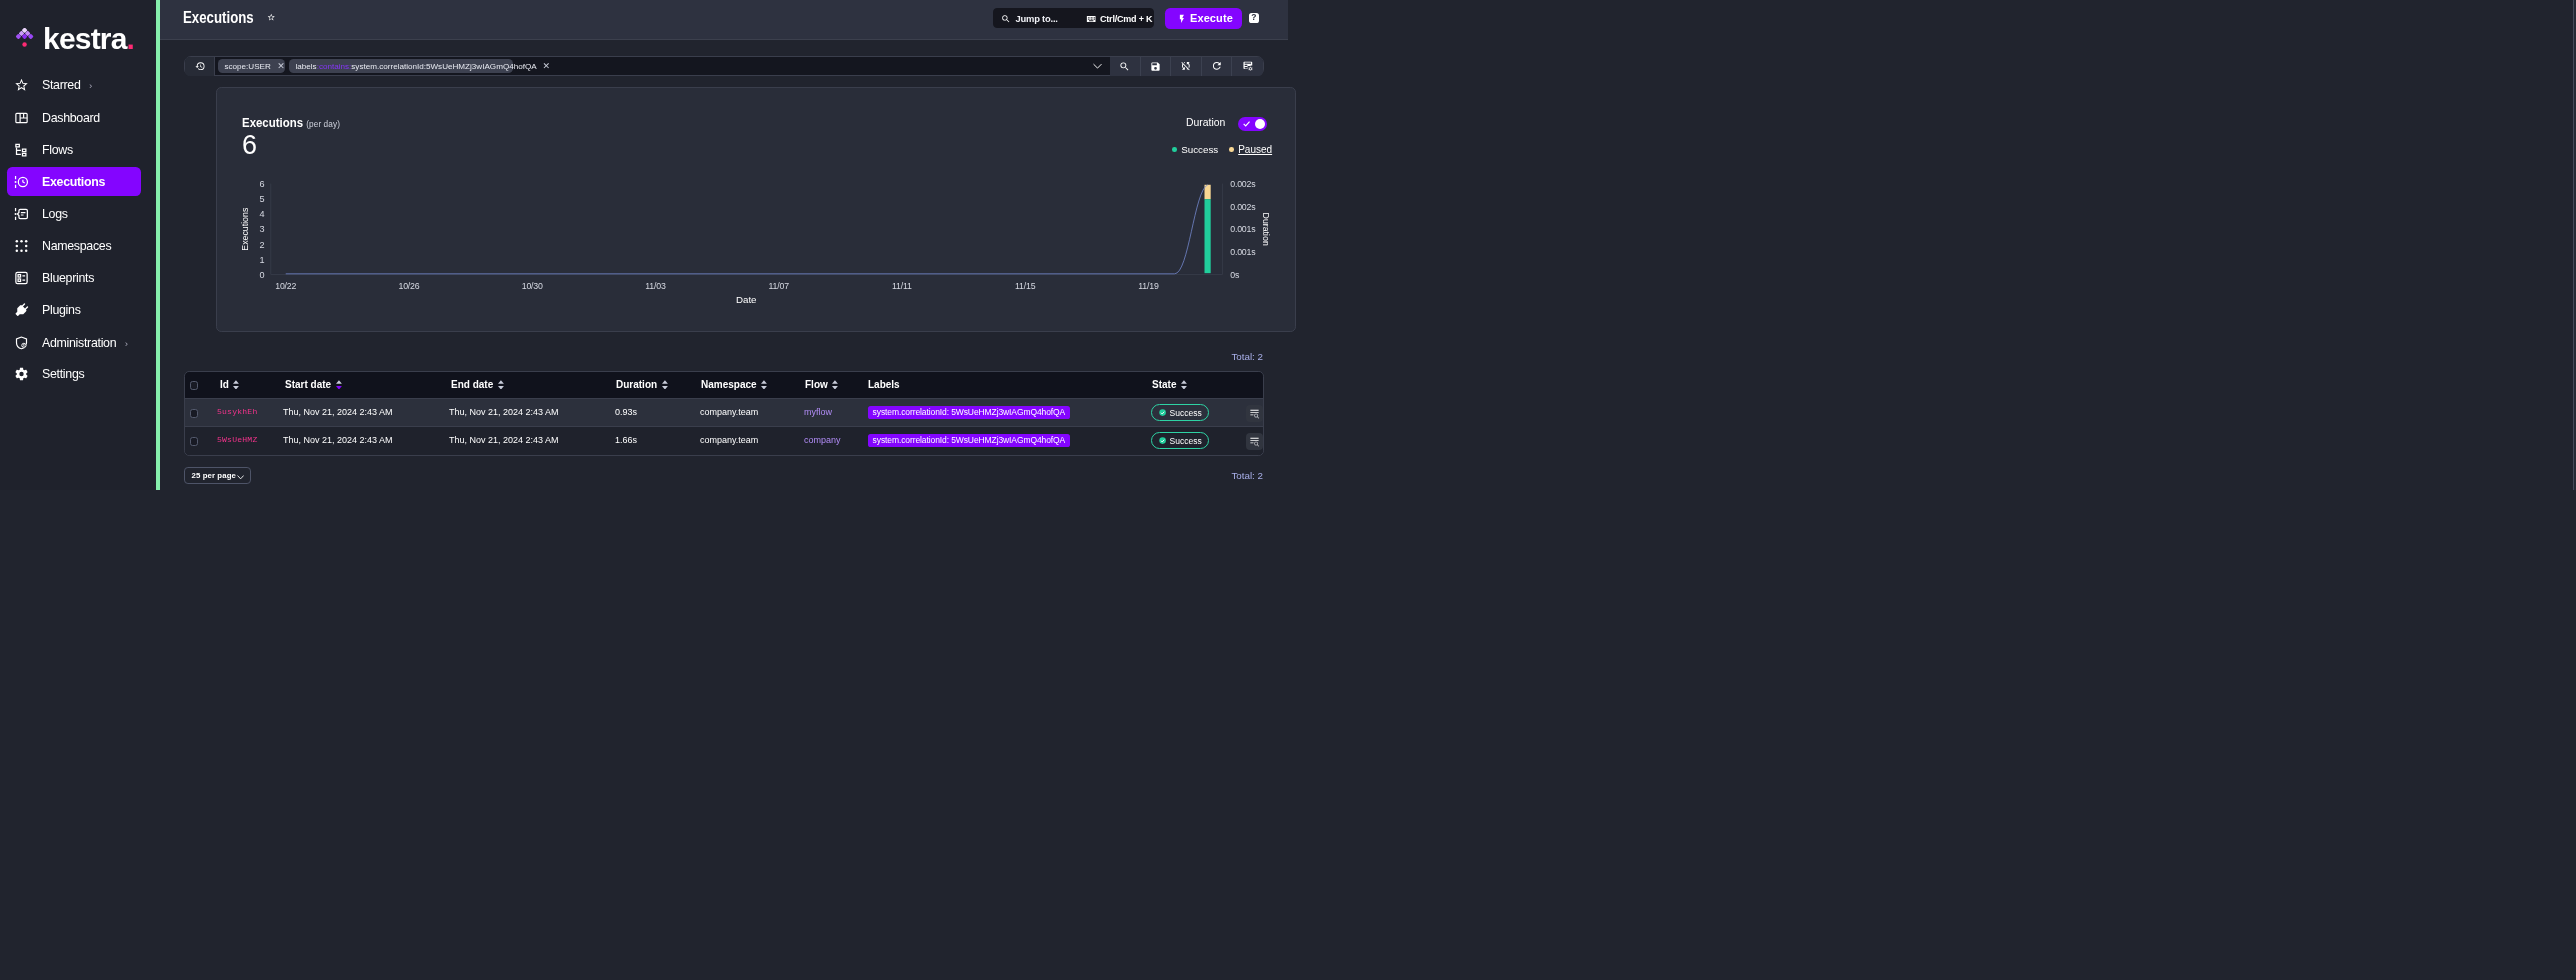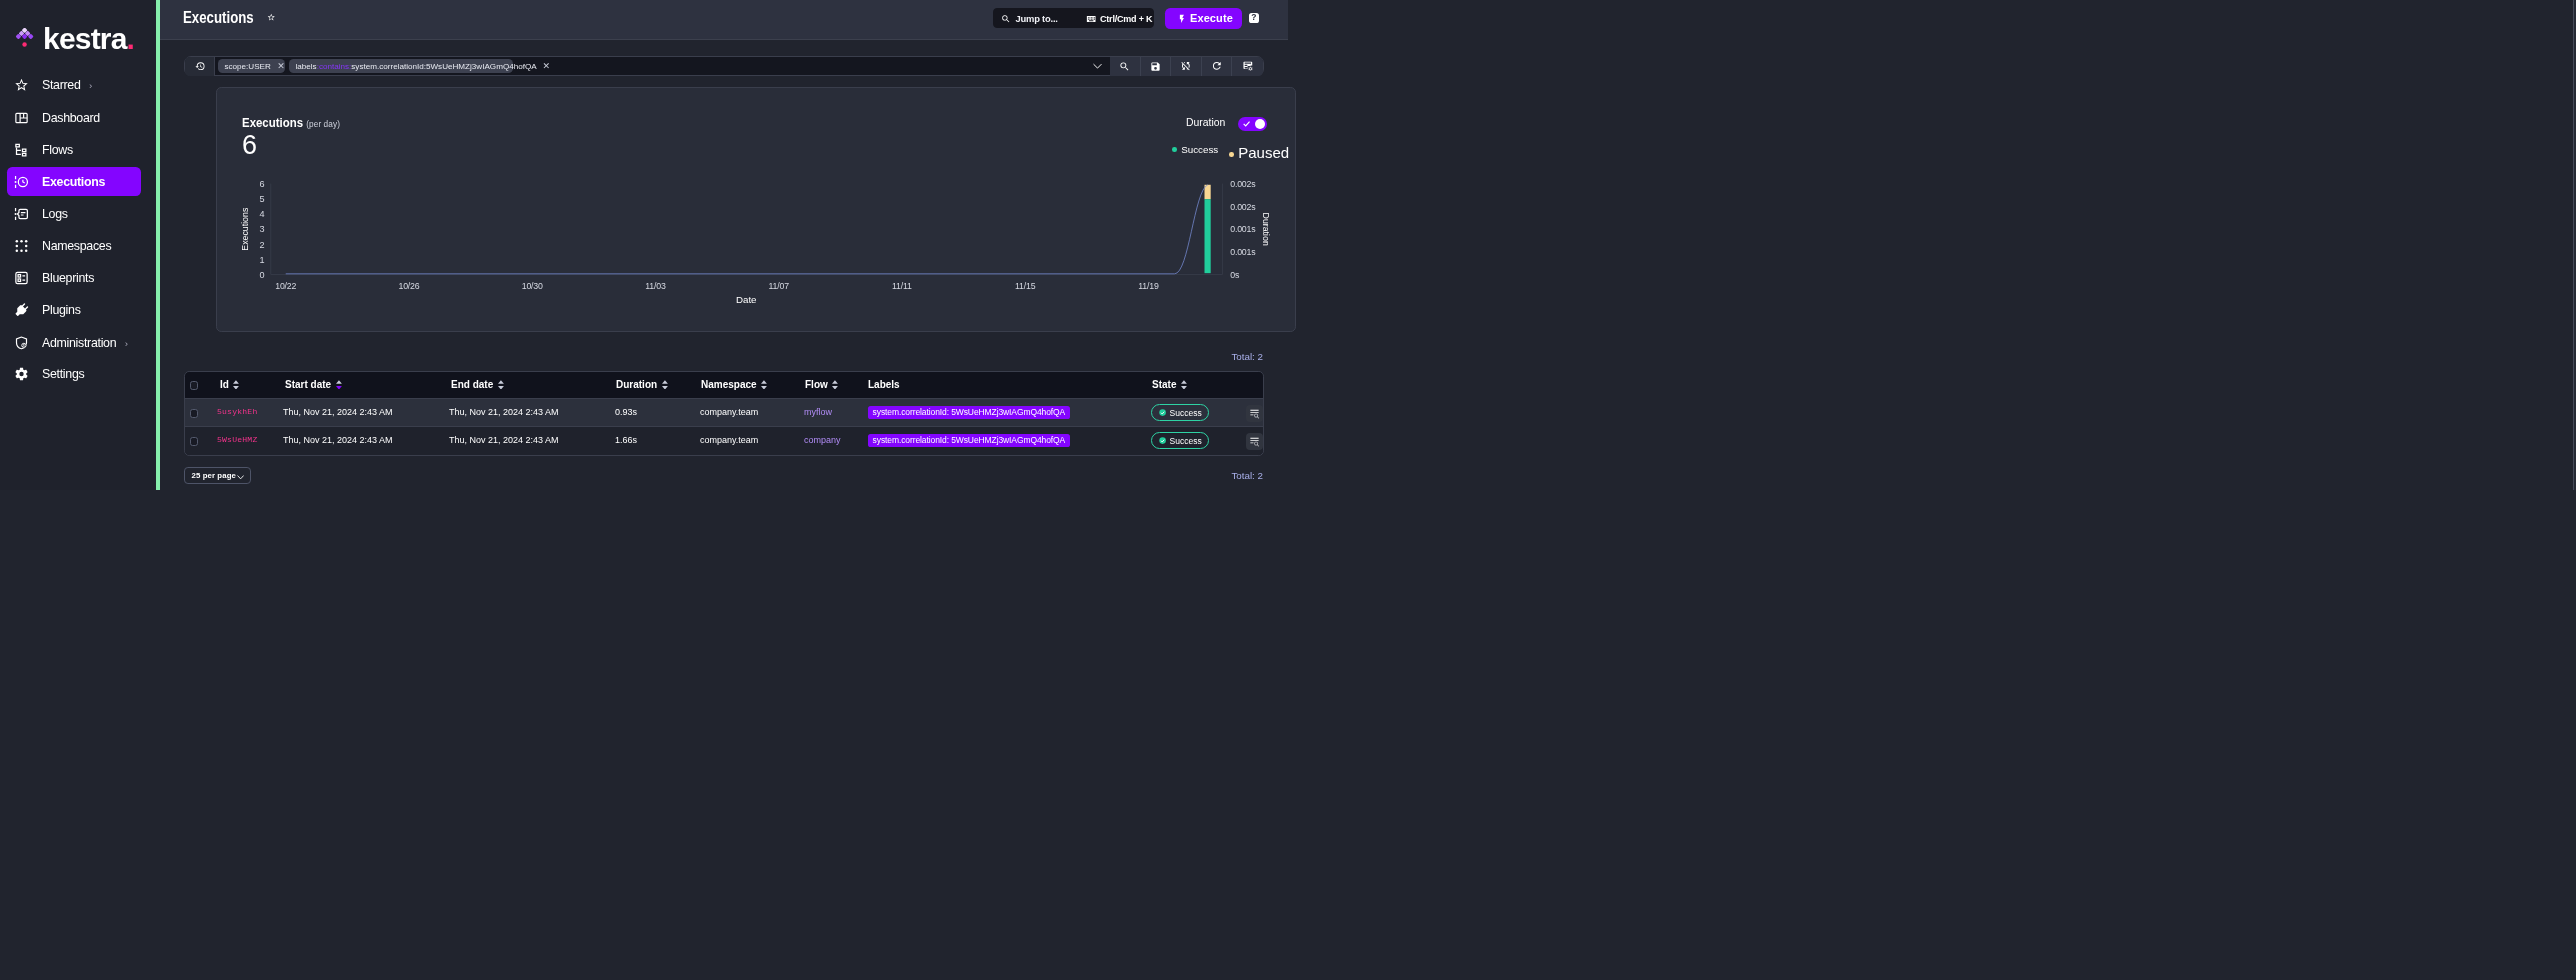--- a/index.html
+++ b/index.html
@@ -229,21 +229,21 @@
     <div class="abs" style="left:25.4px; top:27px; font-size:13px; font-weight:bold; color:#fff; transform:scaleX(0.88); transform-origin:0 0; white-space:nowrap;">Executions <span style="font-size:9.4px; font-weight:normal; color:#cfd2dd; letter-spacing:0.1px;">(per day)</span></div>
     <div class="abs" style="left:25px; top:42px; font-size:27px; font-weight:500; color:#fff;">6</div>
     <div class="abs" style="left:969px; top:29px; font-size:10.4px; color:#fff;">Duration</div>
     <div class="abs" style="left:1021px; top:29px; width:29px; height:14.3px; background:#8405ff; border-radius:7.2px;">
       <svg class="abs" style="left:4.6px; top:3.9px;" width="7.2" height="5.9" viewBox="0 0 12 10" fill="none" stroke="#fff" stroke-width="2">
           <polyline points="1,5 4.5,8.5 11,1"></polyline>
         </svg>
       <div class="abs" style="right:2px; top:2px; width:10.4px; height:10.4px; background:#fff; border-radius:50%;"></div>
     </div>
     <div class="abs" style="left:955px; top:56px; font-size:9.8px; color:#fff;"><span style="display:inline-block; width:4.6px; height:4.6px; border-radius:50%; background:#21ce9c; vertical-align:1.3px; margin-right:4.6px;"></span>Success</div>
-    <div class="abs" style="left:1012px; top:56px; font-size:15px; color:#fff;"><span style="display:inline-block; width:4.6px; height:4.6px; border-radius:50%; background:#f8d793; vertical-align:1.3px; margin-right:4.6px;"></span>Paused</div>
+    <div class="abs" style="left:1012px; top:56px; font-size:10px; color:#fff;text-decoration:underline;"><span style="display:inline-block; width:4.6px; height:4.6px; border-radius:50%; background:#f8d793; vertical-align:1.3px; margin-right:4.6px;"></span>Paused</div>
 
     <svg class="abs" style="left:0; top:0;" width="1080" height="245" viewBox="0 0 1658 376">
 
       <line x1="82.5" y1="286.2" x2="1543.5" y2="286.2" stroke="#3d414f" stroke-width="1"></line>
       <line x1="82.5" y1="146.7" x2="82.5" y2="286.2" stroke="#3d414f" stroke-width="1"></line>
       <line x1="1543.5" y1="146.7" x2="1543.5" y2="286.2" stroke="#3d414f" stroke-width="1"></line>
 
       <g font-family="Liberation Sans, sans-serif" font-size="14" fill="#d6d9e2" text-anchor="end">
         <text x="73" y="151.7">6</text>
         <text x="73" y="175">5</text>

